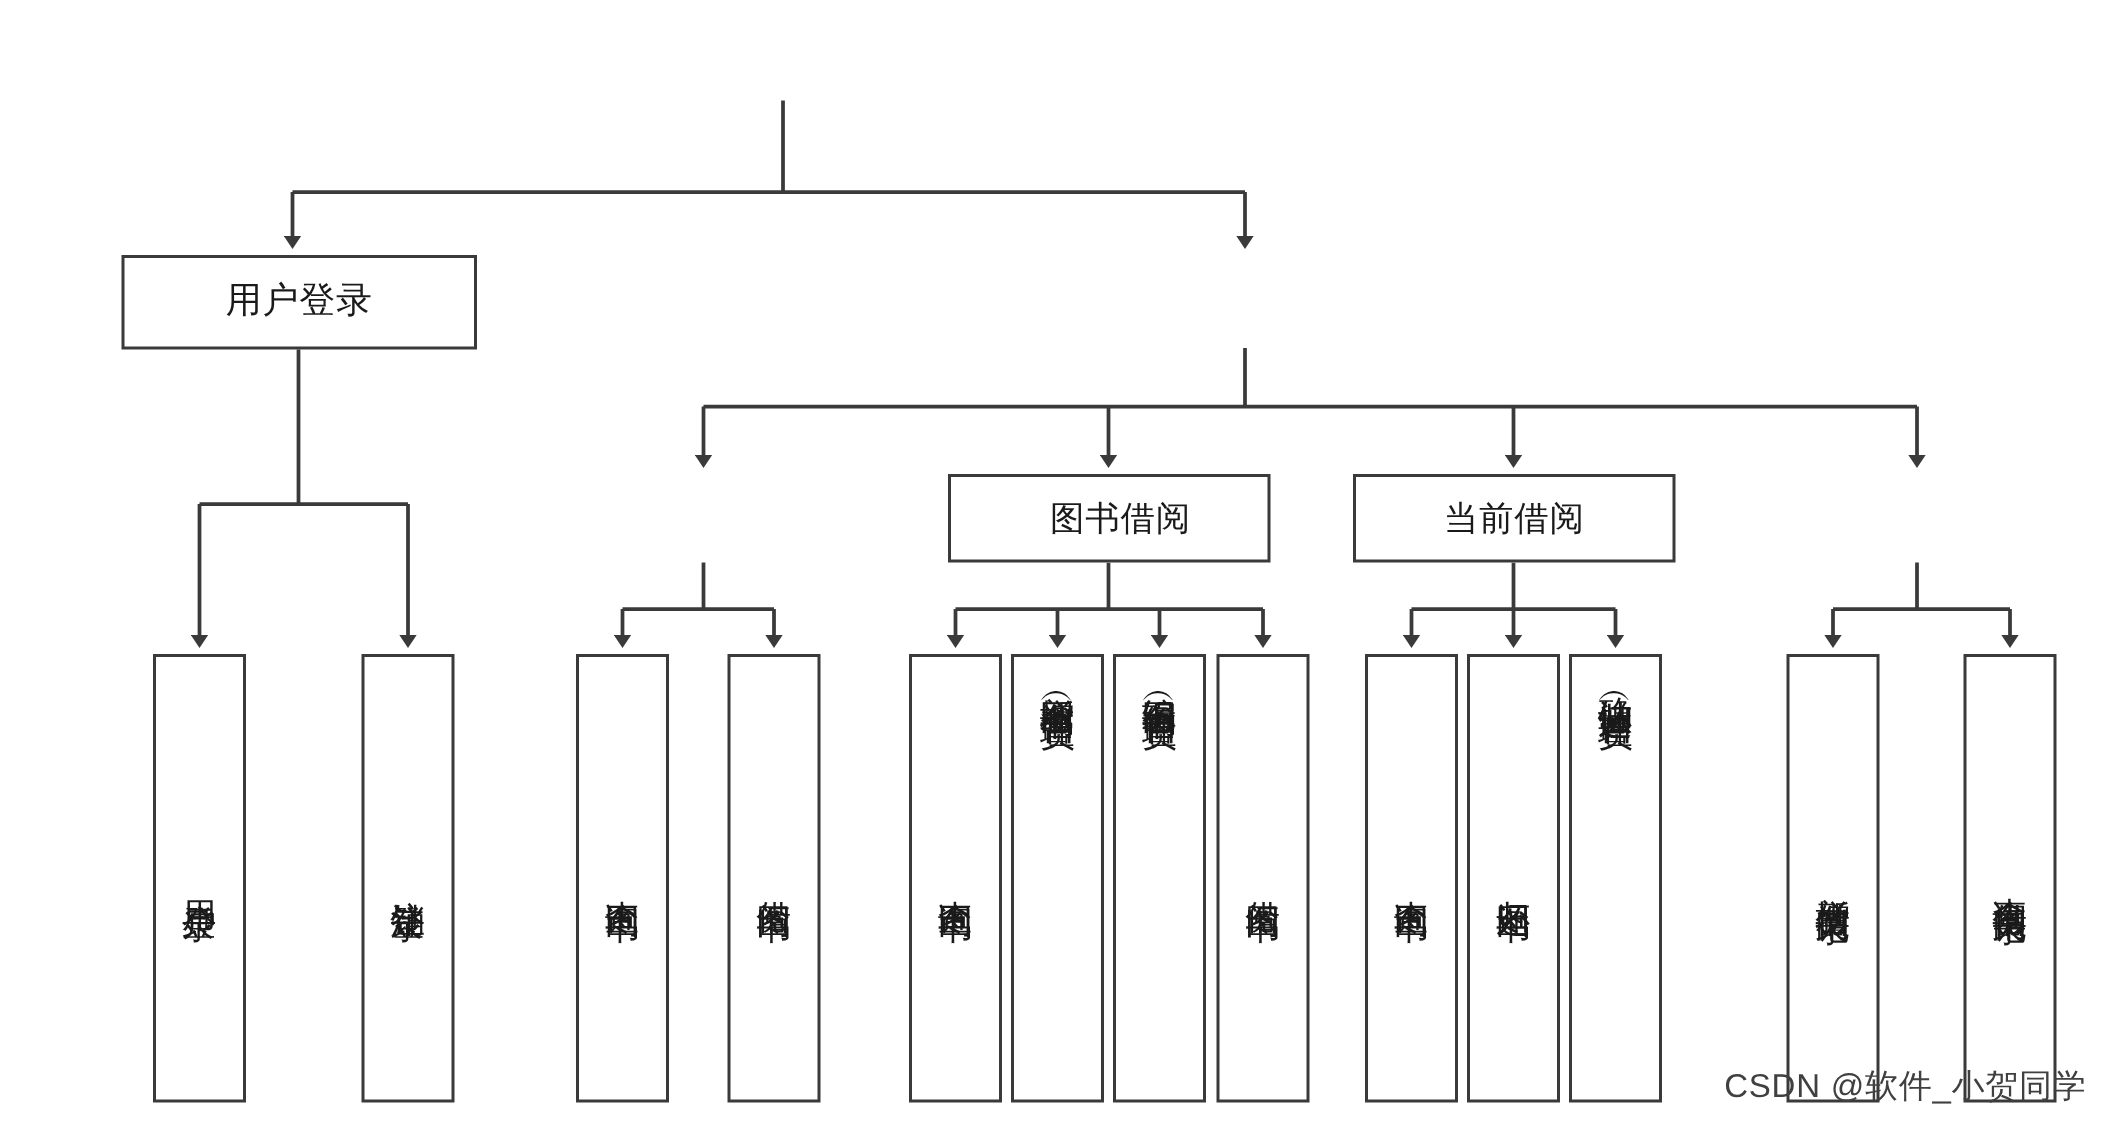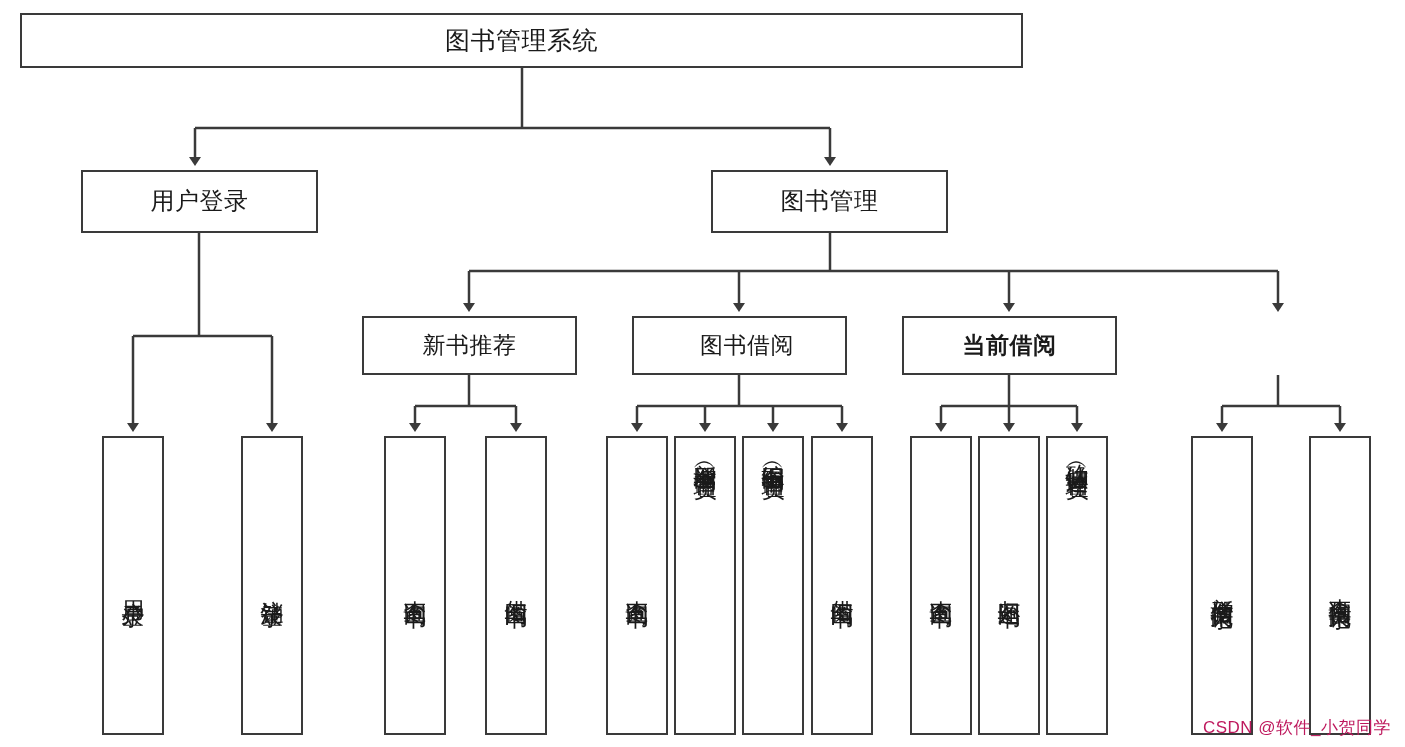--- a/index.html
+++ b/index.html
@@ -59,22 +59,22 @@
     text-orientation: upright;
     font-size: 23px;
     line-height: 1.08;
     letter-spacing: 2px;
     white-space: nowrap;
   }
   #watermark {
     position: absolute;
     right: 14px;
     bottom: 8px;
-    font-size: 17px;
-    color: #be185d;
+    font-size: 22px;
+    color: #404040;
     letter-spacing: 0.5px;
     z-index: 5;
     white-space: nowrap;
   }
 </style>
 </head>
 <body>
 
 <div id="canvas">
 
@@ -121,38 +121,29 @@
       <path d="M 1009 406 L 1009 424" marker-end="url(#arrow)"></path>
       <path d="M 1077 406 L 1077 424" marker-end="url(#arrow)"></path>
 
       <path d="M 1278 375 L 1278 406"></path>
       <path d="M 1222 406 L 1340 406"></path>
       <path d="M 1222 406 L 1222 424" marker-end="url(#arrow)"></path>
       <path d="M 1340 406 L 1340 424" marker-end="url(#arrow)"></path>
     </g>
   </svg>
 
-  <div class="node root" style="left:20px; top:13px; width:1003px; height:55px;">
-    <span class="label">图书管理系统</span>
-  </div>
 
   <div class="node lvl2" style="left:81px; top:170px; width:237px; height:63px;">
     <span class="label">用户登录</span>
   </div>
-  <div class="node lvl2" style="left:711px; top:170px; width:237px; height:63px;">
-    <span class="label">图书管理</span>
-  </div>
 
-  <div class="node lvl3" style="left:362px; top:316px; width:215px; height:59px;">
-    <span class="label">新书推荐</span>
-  </div>
   <div class="node lvl3" style="left:632px; top:316px; width:215px; height:59px;padding-left:15px;">
     <span class="label">图书借阅</span>
   </div>
-  <div class="node lvl3" style="left:902px; top:316px; width:215px; height:59px;font-weight:bold;">
+  <div class="node lvl3" style="left:902px; top:316px; width:215px; height:59px;">
     <span class="label">当前借阅</span>
   </div>
 
   <div class="node leaf center-v" style="left:102px; top:436px; width:62px; height:299px;">
     <span class="label">用户登录</span>
   </div>
   <div class="node leaf center-v" style="left:241px; top:436px; width:62px; height:299px;">
     <span class="label">注销登录</span>
   </div>
 

